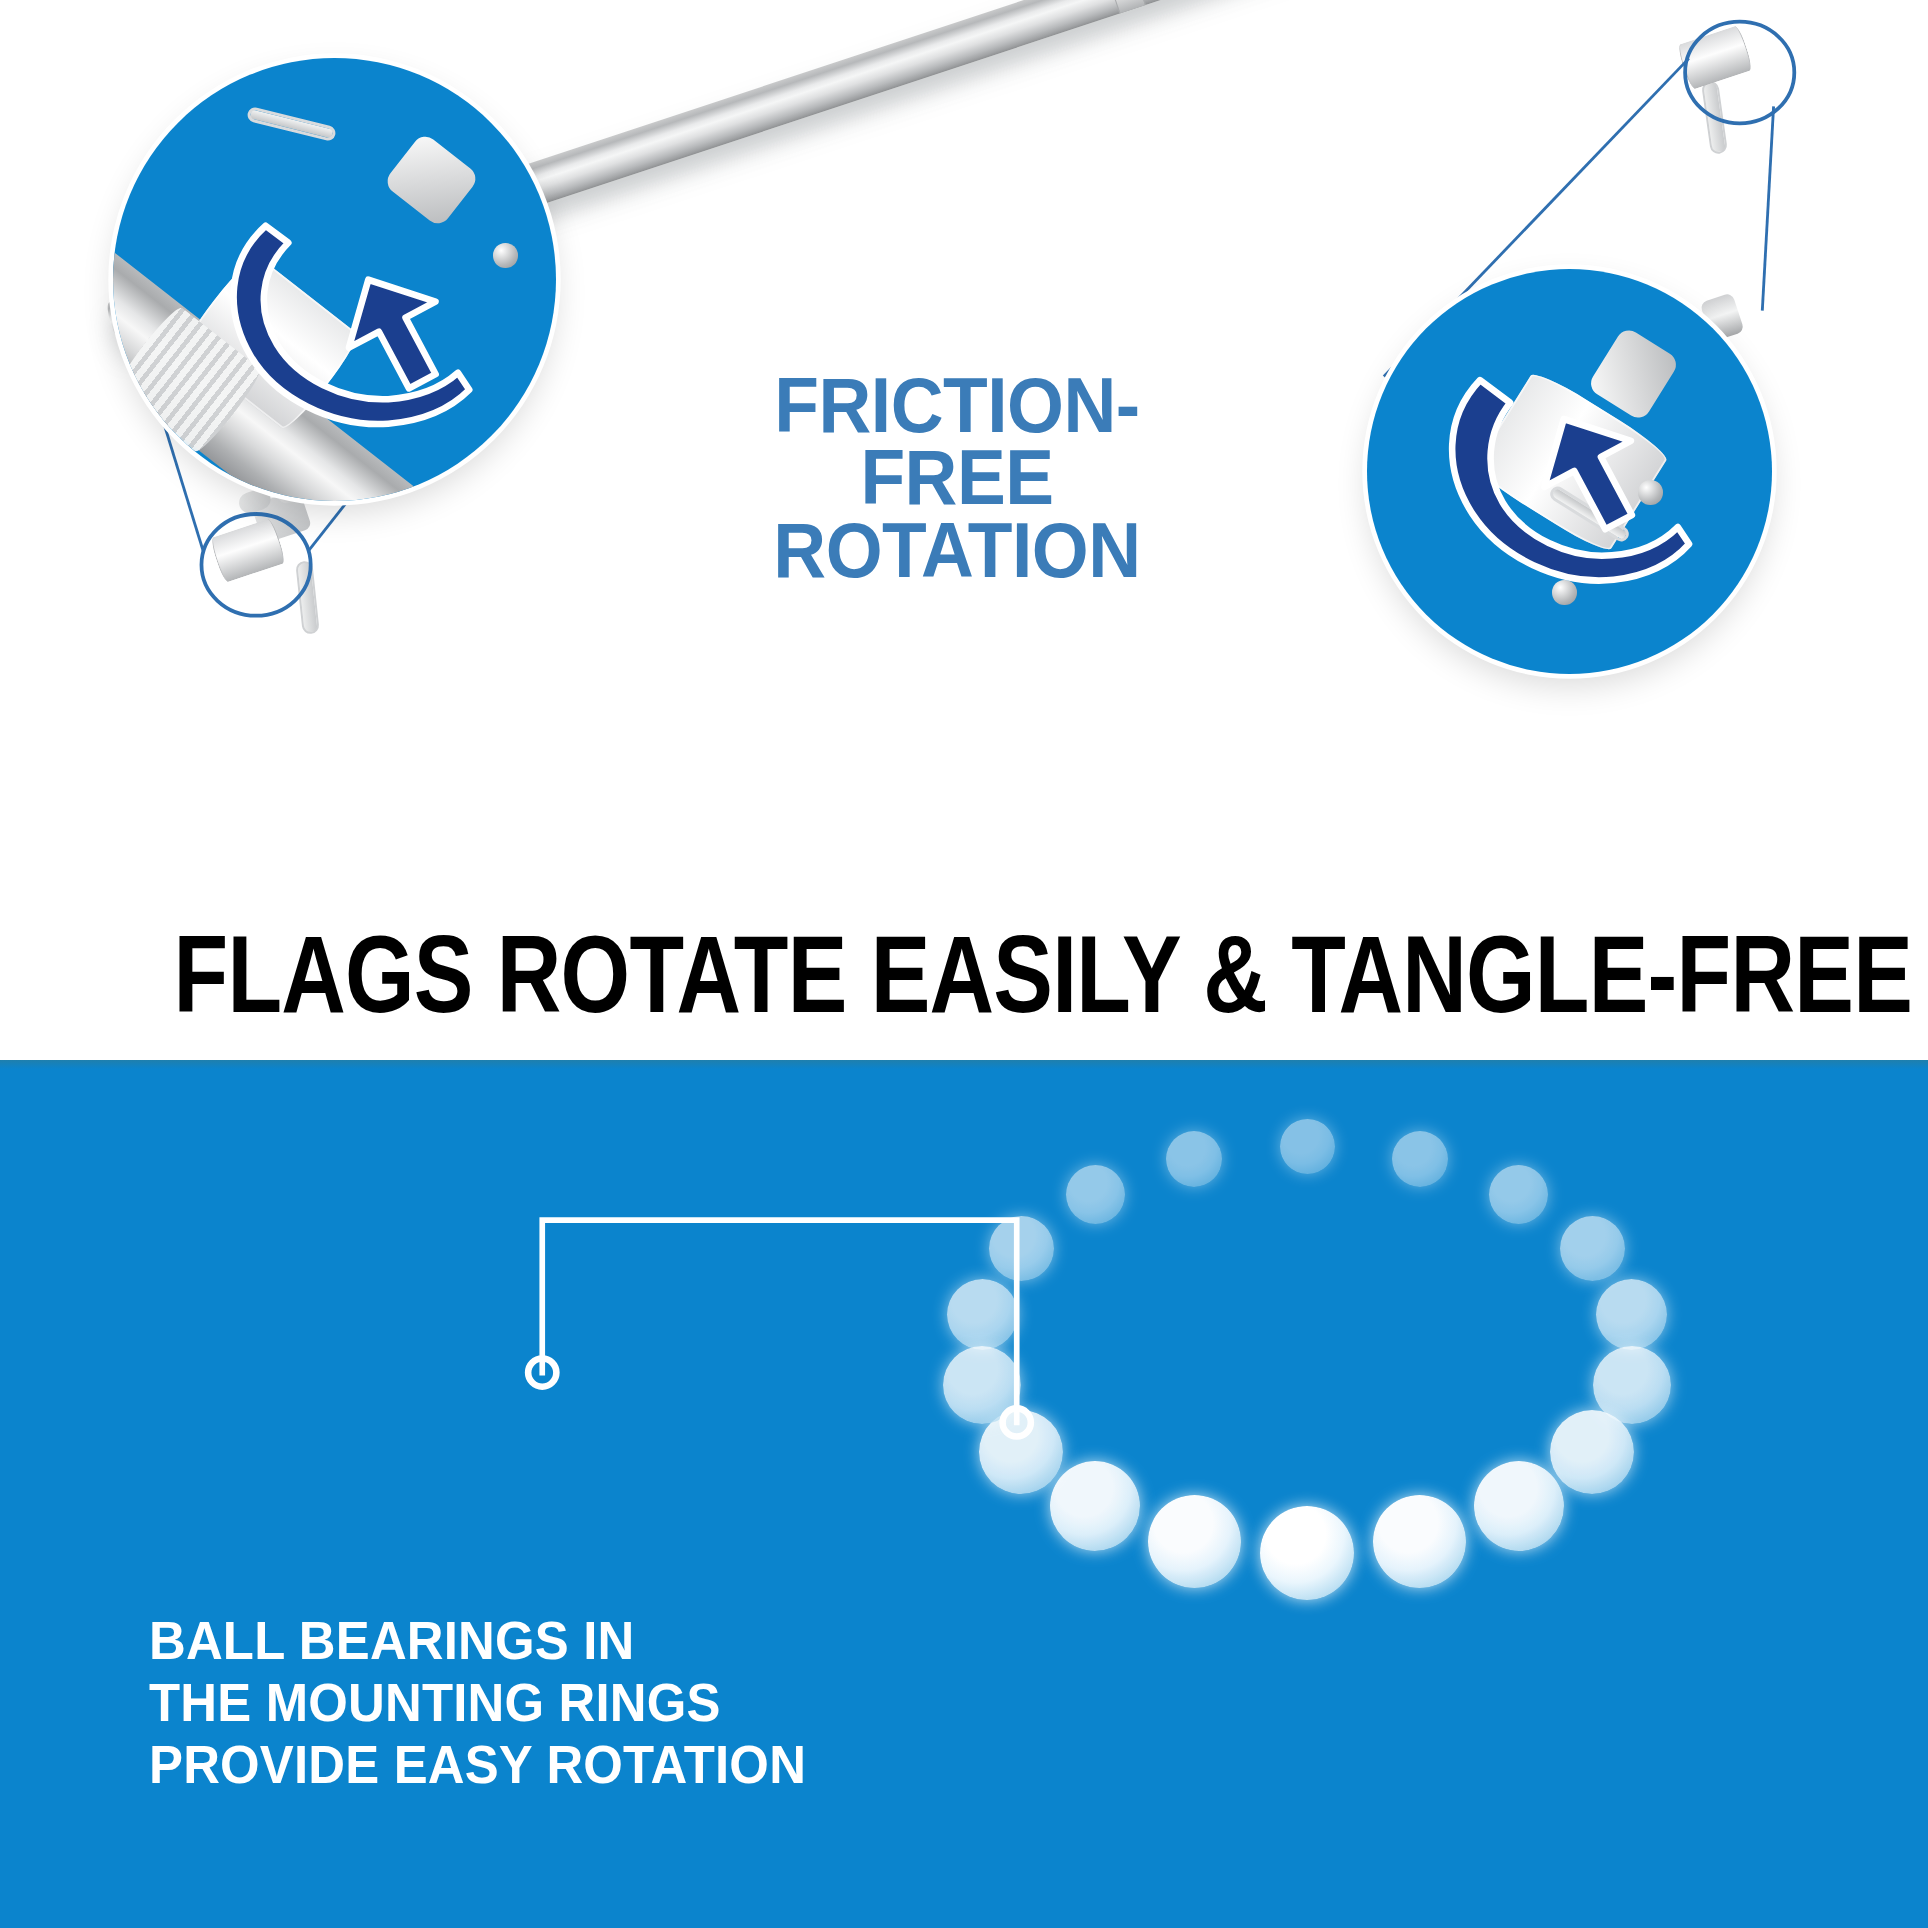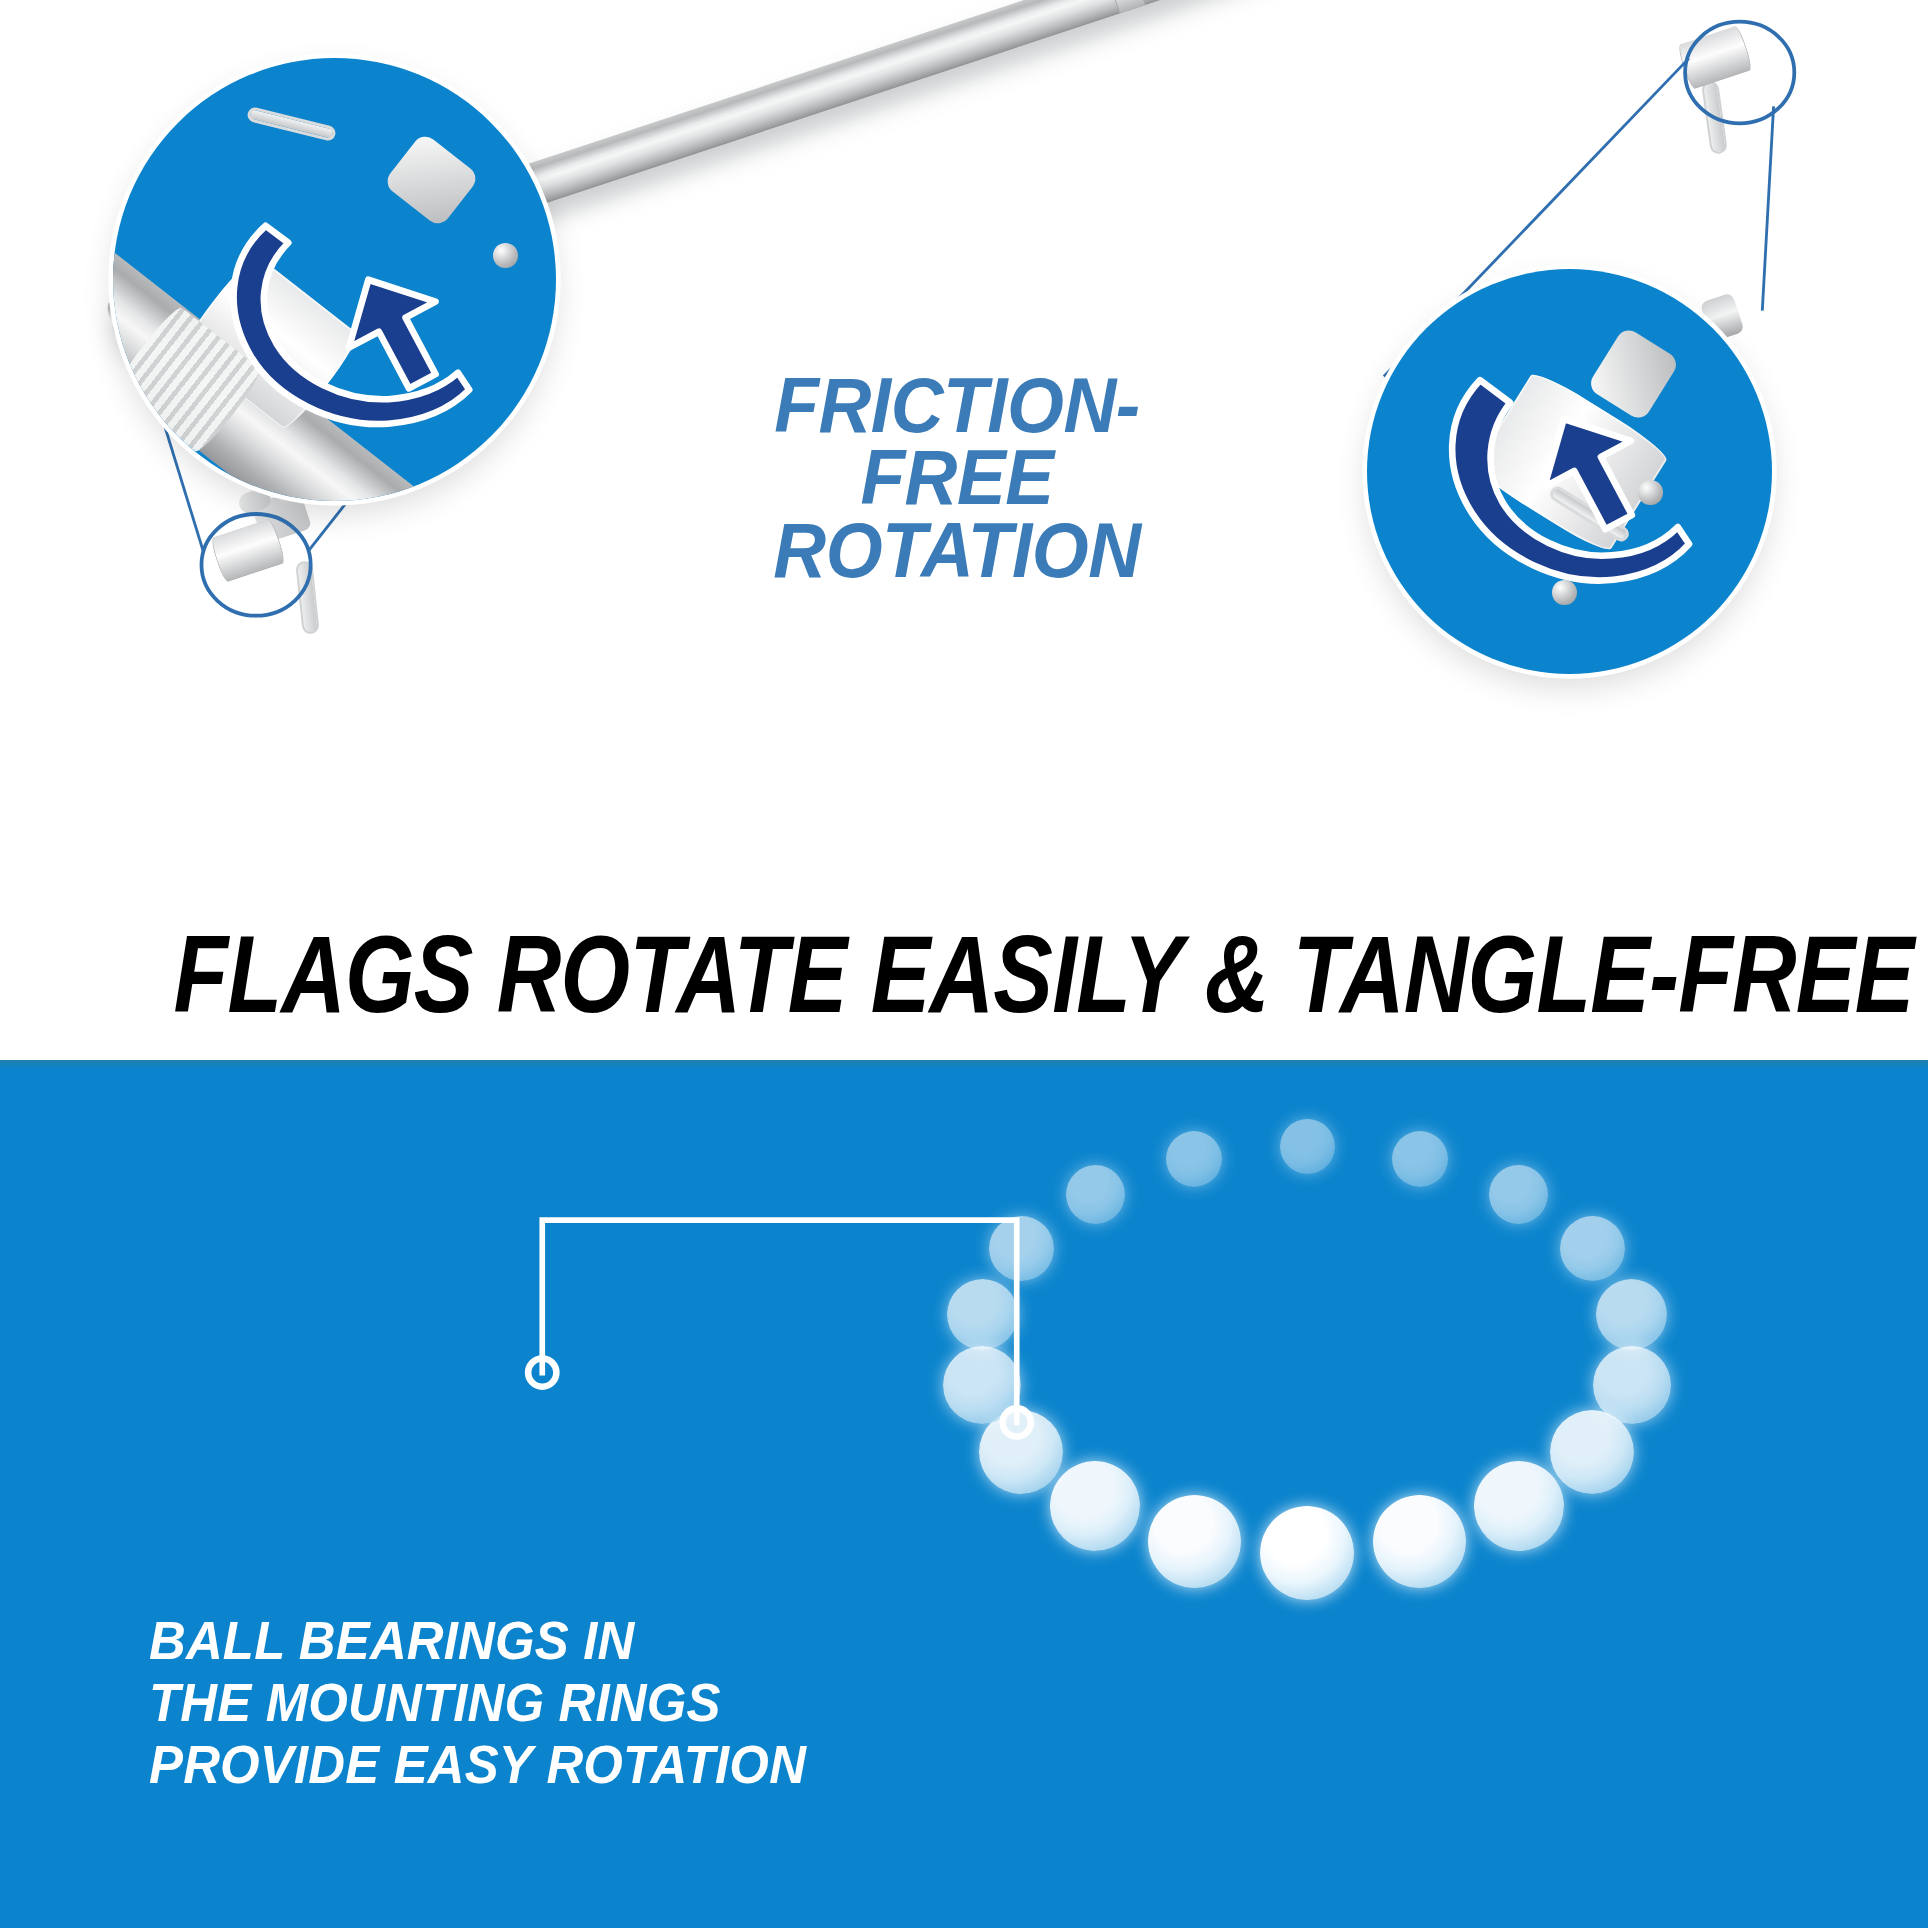--- a/index.html
+++ b/index.html
@@ -2,21 +2,21 @@
 <html style="font-size:15px"><head>
 <meta charset="utf-8">
 <style>
   * { margin:0; padding:0; box-sizing:border-box; }
   html,body { width:1928px; height:1928px; overflow:hidden; }
   body {
     font-family:"Liberation Sans", sans-serif;
     background:#ffffff;
     position:relative;
   }
-  #stage { position:absolute; inset:0; width:1928px; height:1928px; overflow:hidden;font-style:italic; }
+  #stage { position:absolute; inset:0; width:1928px; height:1928px; overflow:hidden; }
 
   
   .top-section{
     position:absolute; left:0; top:0; width:1928px; height:1060px;
     background:#ffffff; overflow:hidden;
   }
 
   .headline-friction{
     position:absolute;
     left:665px; top:369px; width:584px;

